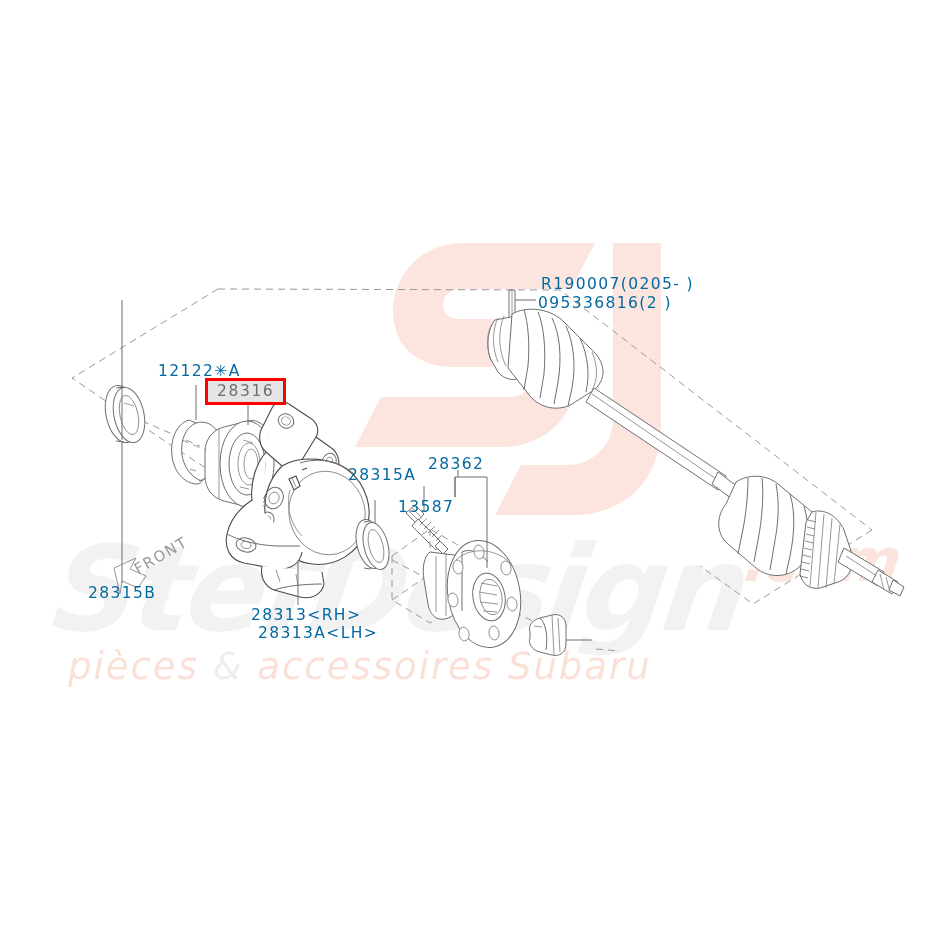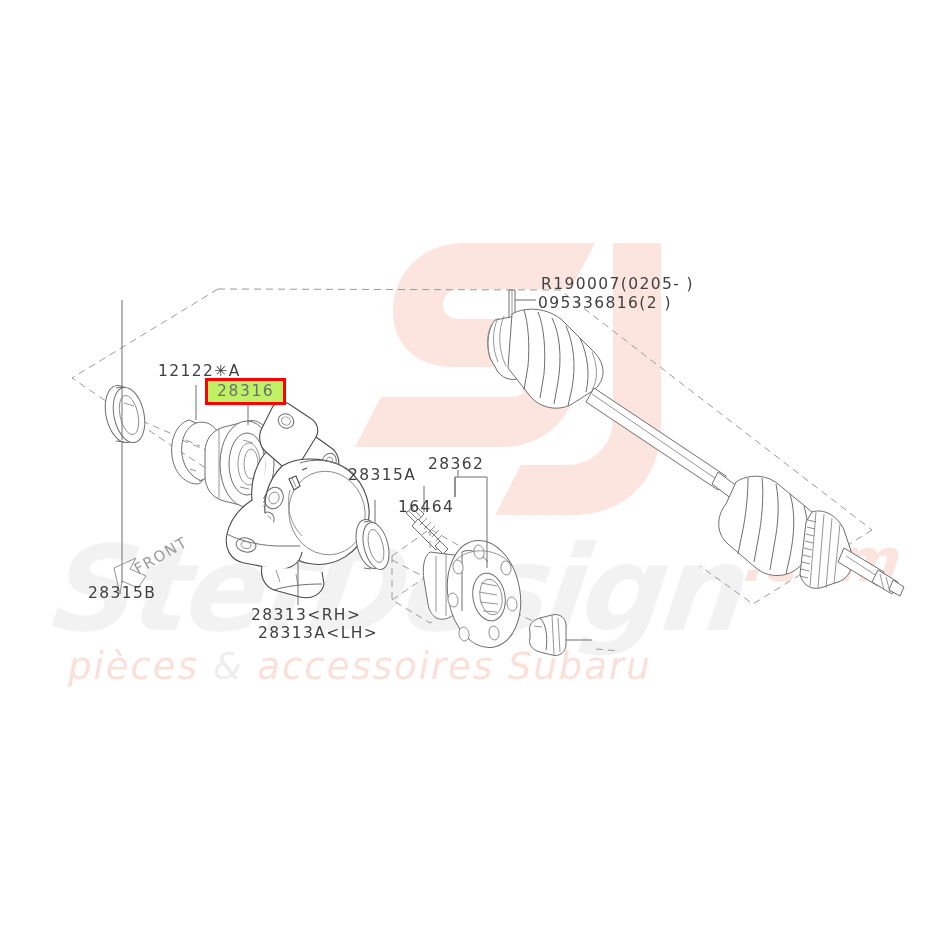--- a/index.html
+++ b/index.html
@@ -36,31 +36,31 @@
     font-size:37px;font-style:italic;letter-spacing:2px;
     color:#fbe0d8;white-space:nowrap;
   }
   .wm-sub .gray{color:#eeeeee;}
 
   
   .lbl{
     position:absolute;
     font-family:"DejaVu Sans", sans-serif;
     font-size:15.5px;
-    color:#404040;
+    color:#0369a1;
     letter-spacing:1.4px;
     white-space:nowrap;
     line-height:19px;
   }
 
   
   .lbl-boxed{
     position:absolute;
     border:3px solid #ff0000;
-    background:#bef264;
+    background:#e5e5e5;
     padding:1px 9px 2px 9px;
     font-family:"DejaVu Sans", sans-serif;
     font-size:15.5px;letter-spacing:1.6px;
     color:#6e6e6e;white-space:nowrap;
     box-sizing:border-box;
   }
   
   .hl-gray{background:#d9d9d9;padding:0 2px;}
 
   
@@ -396,21 +396,21 @@
 
   <div class="lbl" style="left:158px; top:362px;">12122✳A</div>
 
   <div class="lbl-boxed" style="left:205px; top:378px;">28316</div>
 
   <div class="lbl" style="left:251px; top:606px;">28313&lt;RH&gt;</div>
   <div class="lbl" style="left:258px; top:624px;">28313A&lt;LH&gt;</div>
 
   <div class="lbl" style="left:348px; top:466px;">28315A</div>
 
-  <div class="lbl" style="left:398px; top:498px;">16464</div>
+  <div class="lbl" style="left:398px; top:498px;">13587</div>
 
   <div class="lbl" style="left:428px; top:455px;">28362</div>
 
 
 
   <div class="lbl" style="left:541px; top:275px;">
     <span>R190007</span><span>(0205-   )</span>
   </div>
 
   <div class="lbl" style="left:538px; top:294px;">

